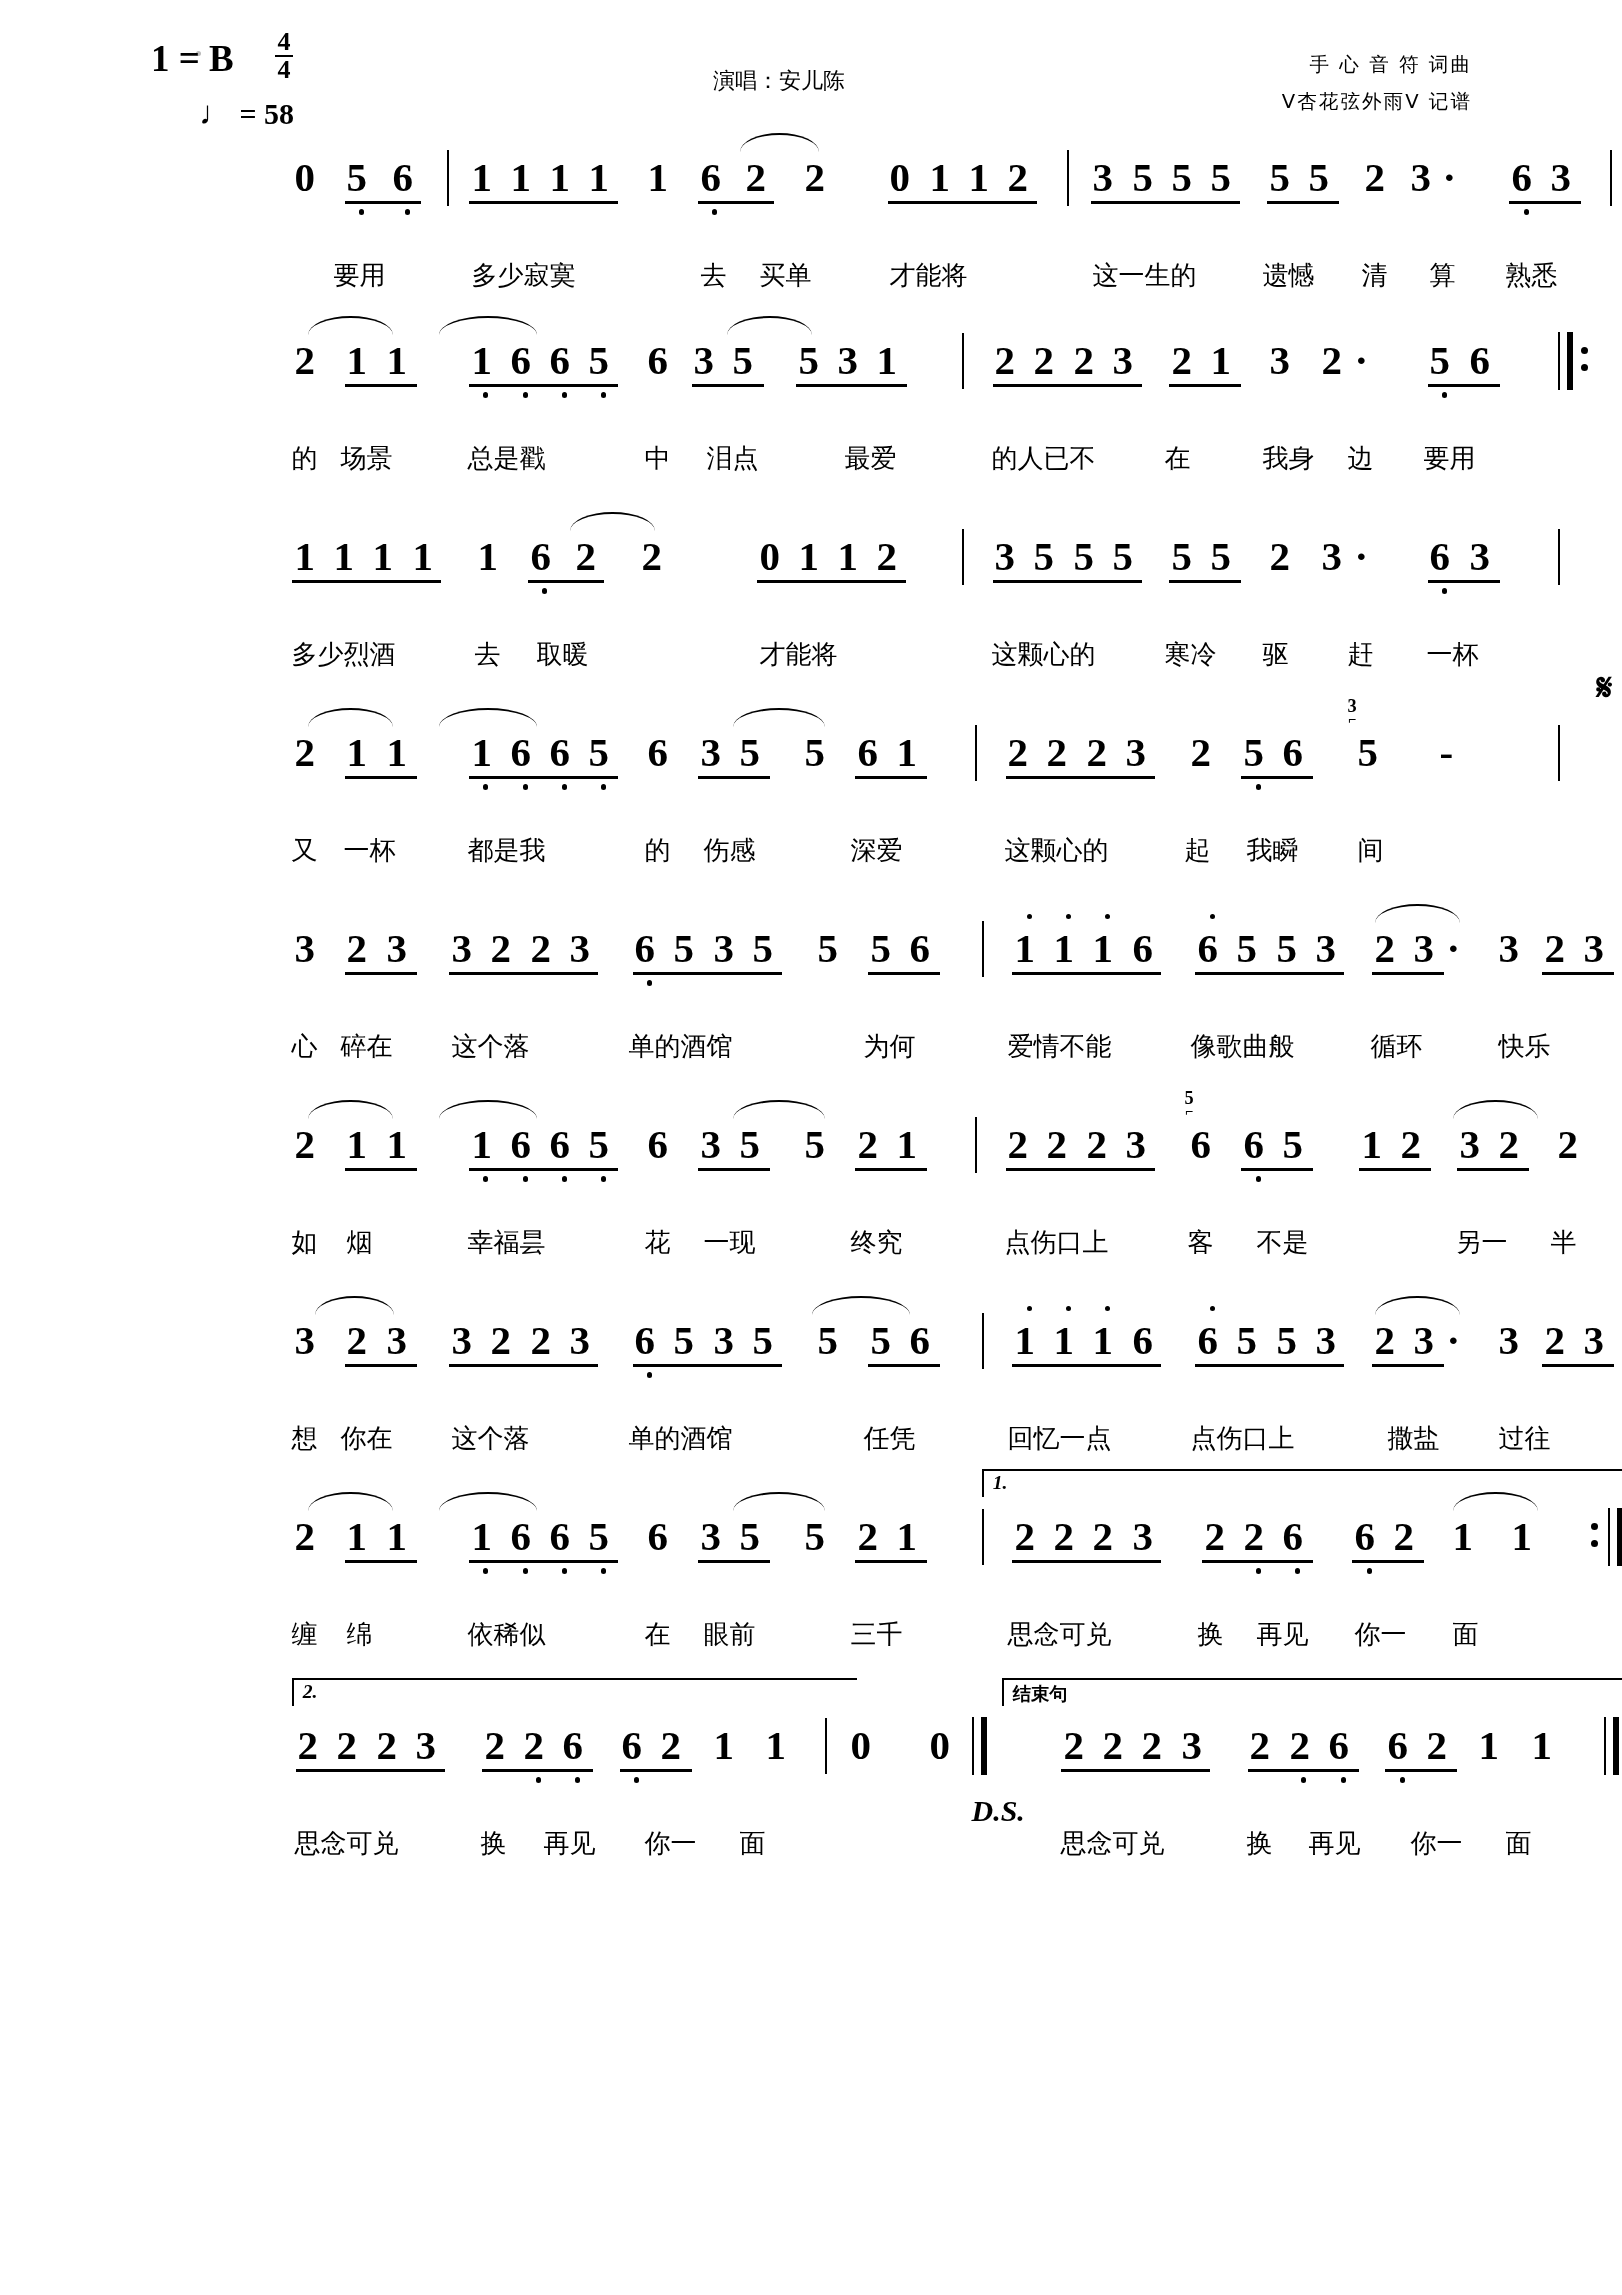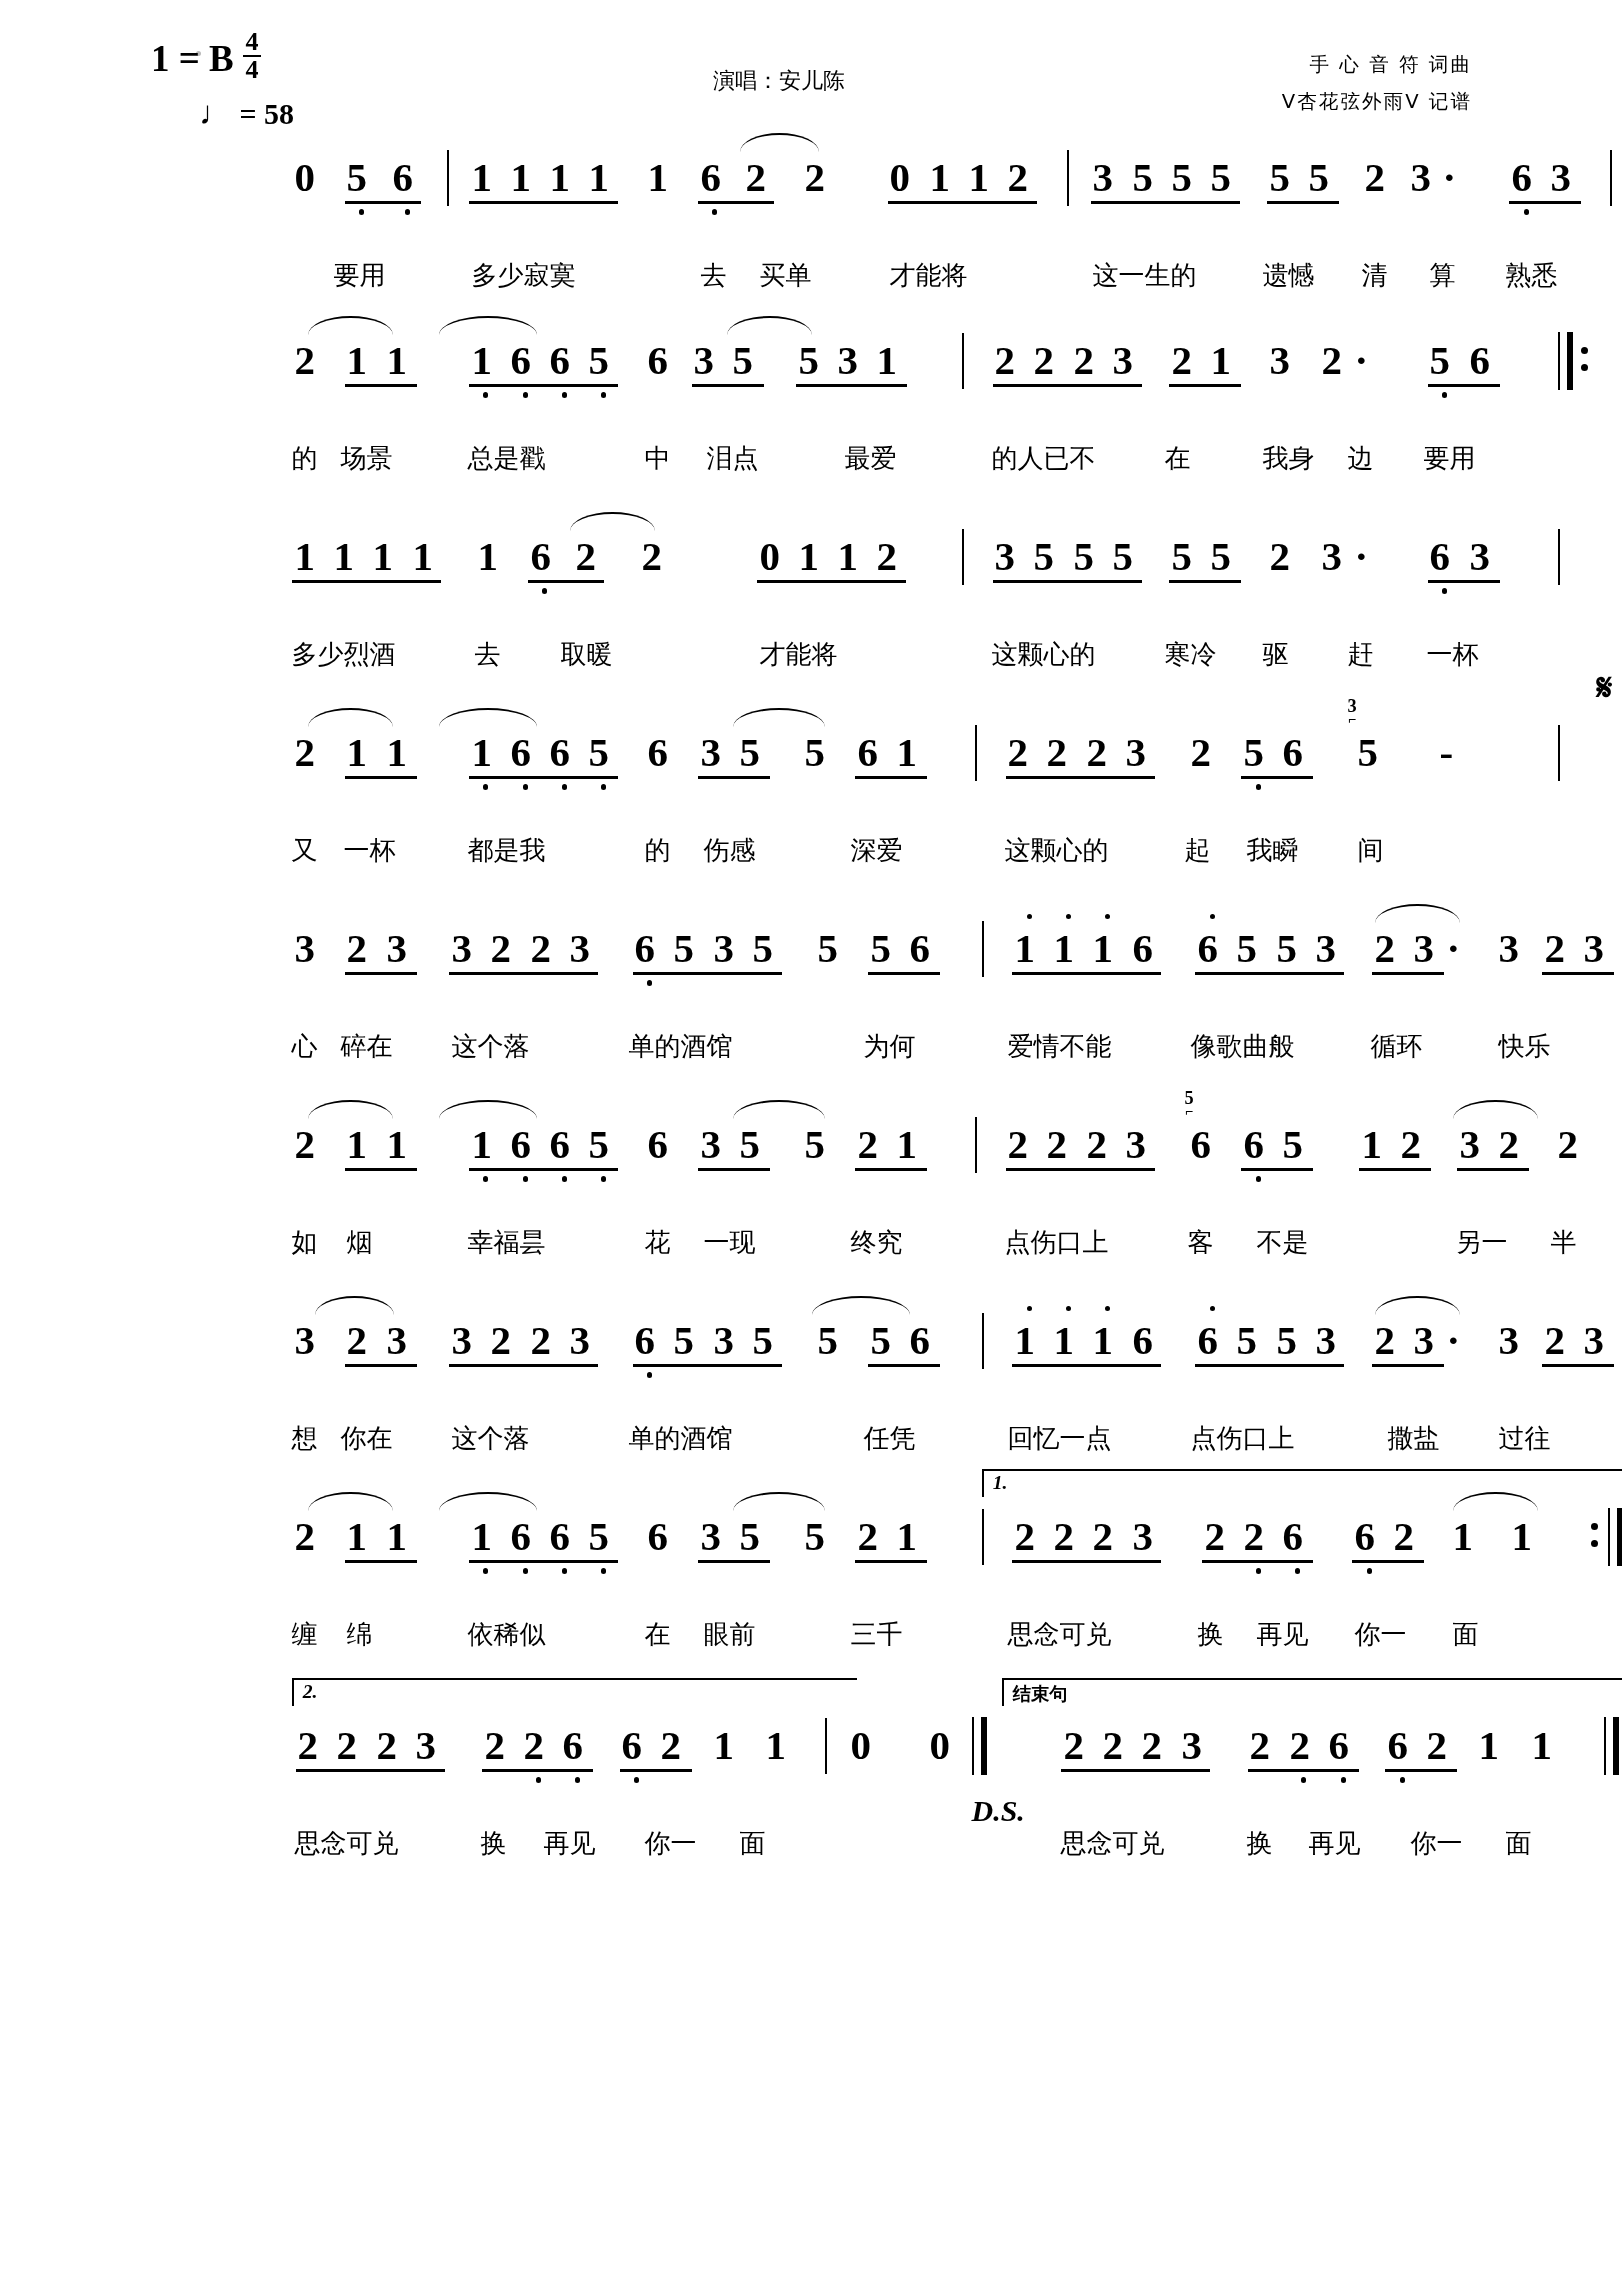--- a/index.html
+++ b/index.html
@@ -43,20 +43,21 @@
     left: 151px;
     top: 2.6px;
     font-family: "Liberation Serif", serif;
   }
   .keysig .line1 {
     font-size: 37px;
     font-weight: bold;
     white-space: nowrap;
     display: flex;
     align-items: center;
+    gap: 32px;
   }
   .keysig .frac {
     display: inline-block;
     vertical-align: middle;
     margin-left: 9.2px;
     text-align: center;
     font-size: 26px;
     line-height: 1.0;
     font-weight: bold;
     position: relative;
@@ -424,21 +425,21 @@
 
       <span class="n" style="left:1279px;">6</span>
       <span class="n" style="left:1319px;">3</span>
       <span class="beam" style="left:1277px; top:48px; width:72px;"></span>
       <span class="dotlow" style="left:1291px; top:56px;"></span>
       <span class="bar" style="left:1407px;"></span>
     </div>
     <div class="lyrics" style="top:26px;">
       <span class="ly" style="left:141px;">多少烈酒</span>
       <span class="ly" style="left:324px;">去</span>
-      <span class="ly" style="left:386px;margin-left:24px;">取暖</span>
+      <span class="ly" style="left:386px;">取暖</span>
       <span class="ly" style="left:609px;">才能将</span>
       <span class="ly" style="left:841px;">这颗心的</span>
       <span class="ly" style="left:1014px;">寒冷</span>
       <span class="ly" style="left:1112px;">驱</span>
       <span class="ly" style="left:1197px;">赶</span>
       <span class="ly" style="left:1276px;">一杯</span>
     </div>
   </div>
 
   <div class="system" style="height:196px;">

